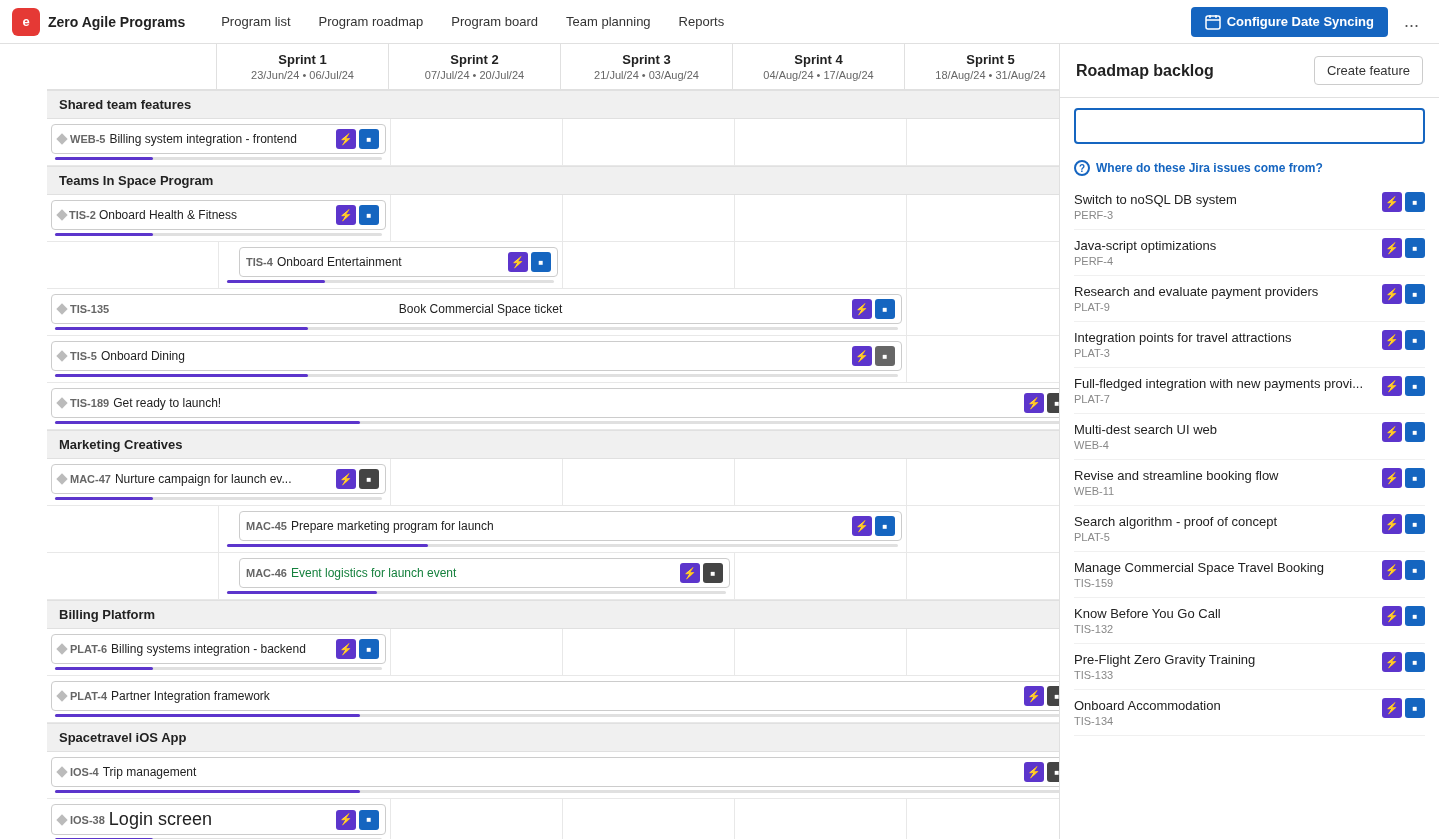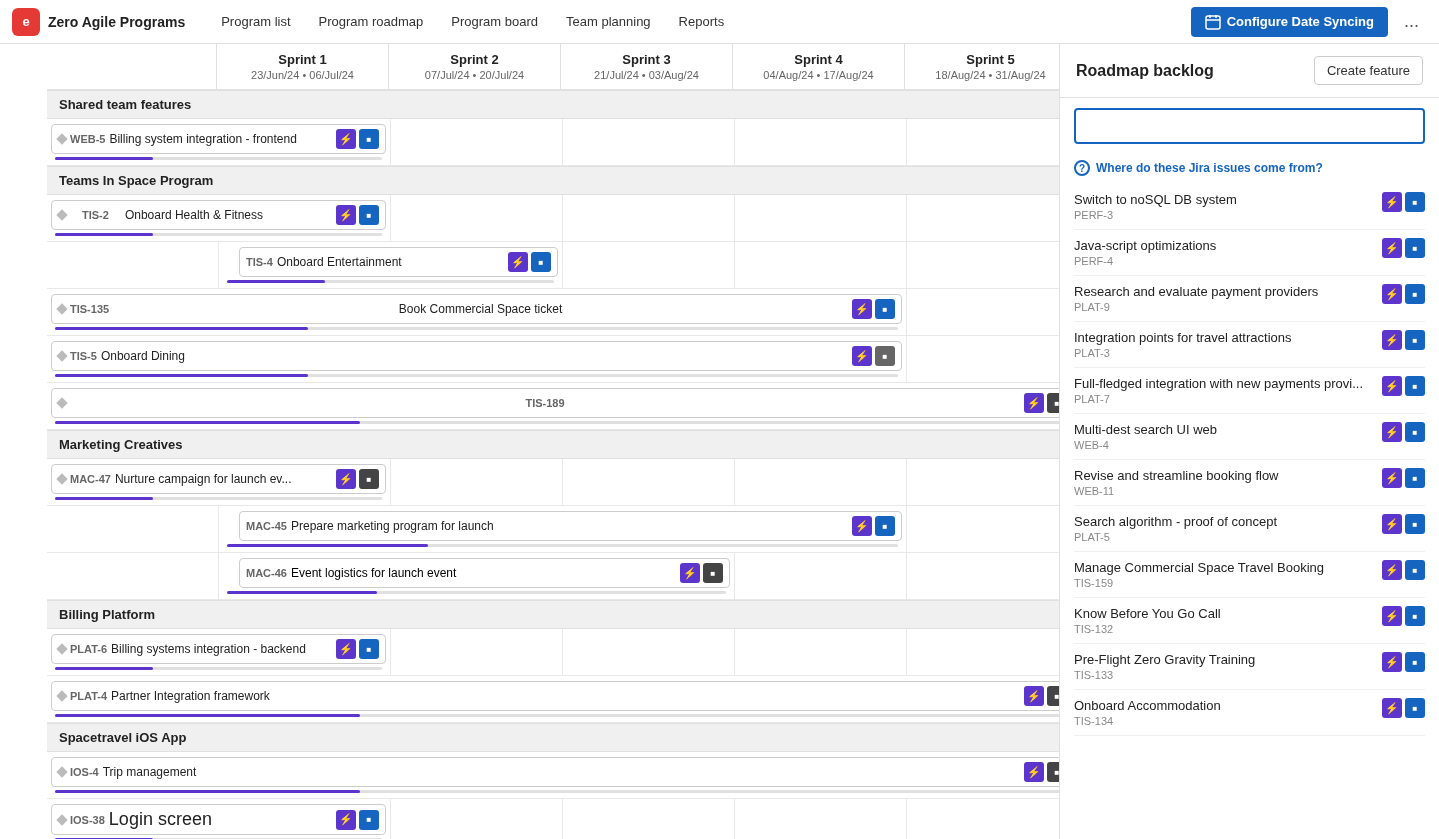--- a/index.html
+++ b/index.html
@@ -148,21 +148,21 @@
             </div>
           </div>
           <div style="min-width: 172px; width: 172px; border-right: 1px solid rgb(232, 232, 232);"></div>
           <div style="min-width: 172px; width: 172px; border-right: 1px solid rgb(232, 232, 232);"></div>
           <div style="min-width: 172px; width: 172px; border-right: 1px solid rgb(232, 232, 232);"></div>
           <div style="min-width: 172px; width: 172px; border-right: 1px solid rgb(232, 232, 232);"></div>
         </div>
         <div class="team-header">Teams In Space Program</div>
         <div class="feature-row" style="display: flex; align-items: stretch; border-bottom: 1px solid rgb(232, 232, 232); min-height: 44px;">
           <div style="min-width: 344px; width: 344px; border-right: 1px solid rgb(232, 232, 232); padding: 5px 4px;">
-            <div class="feature-card" style="display: flex; align-items: center; background: rgb(255, 255, 255); border: 1px solid rgb(204, 204, 204); border-radius: 4px; padding: 4px 6px; font-size: 12px; gap: 16px; min-height: 30px;">
+            <div class="feature-card" style="display: flex; align-items: center; background: rgb(255, 255, 255); border: 1px solid rgb(204, 204, 204); border-radius: 4px; padding: 4px 6px; font-size: 12px; gap: 3px; min-height: 30px;">
               <div style="width: 8px; height: 8px; background: rgb(187, 187, 187); transform: rotate(45deg); flex-shrink: 0;"></div>
               <span style="color: rgb(102, 102, 102); font-weight: 600; font-size: 11px; flex-shrink: 0;">TIS-2</span>
               <span style="color: rgb(34, 34, 34); flex: 1 1 0%; font-size: 12px; overflow: hidden; text-overflow: ellipsis; white-space: nowrap;">Onboard Health &amp; Fitness</span>
               <div style="display: flex; gap: 3px; flex-shrink: 0;">
                 <div style="width: 20px; height: 20px; border-radius: 3px; background: rgb(92, 53, 204); display: flex; align-items: center; justify-content: center; font-size: 11px; color: rgb(255, 255, 255); cursor: pointer;">⚡</div>
                 <div style="width: 20px; height: 20px; border-radius: 3px; background: rgb(21, 101, 192); display: flex; align-items: center; justify-content: center; font-size: 8px; color: rgb(255, 255, 255); cursor: pointer;">■</div>
               </div>
             </div>
             <div style="height: 3px; background: rgb(224, 224, 224); border-radius: 2px; margin: 3px 4px 0px;">
               <div style="height: 100%; width: 30%; background: rgb(92, 53, 204); border-radius: 2px;"></div>
@@ -224,20 +224,21 @@
               <div style="height: 100%; width: 30%; background: rgb(92, 53, 204); border-radius: 2px;"></div>
             </div>
           </div>
           <div style="min-width: 172px; width: 172px; border-right: 1px solid rgb(232, 232, 232);"></div>
         </div>
         <div class="feature-row" style="display: flex; align-items: stretch; border-bottom: 1px solid rgb(232, 232, 232); min-height: 44px;">
           <div style="min-width: 1032px; width: 1032px; border-right: 1px solid rgb(232, 232, 232); padding: 5px 4px;">
             <div class="feature-card" style="display: flex; align-items: center; background: rgb(255, 255, 255); border: 1px solid rgb(204, 204, 204); border-radius: 4px; padding: 4px 6px; font-size: 12px; gap: 4px; min-height: 30px;">
               <div style="width: 8px; height: 8px; background: rgb(187, 187, 187); transform: rotate(45deg); flex-shrink: 0;"></div>
               <span style="color: rgb(102, 102, 102); font-weight: 600; font-size: 11px; flex-shrink: 0;">TIS-189</span>
+              <span style="color: rgb(34, 34, 34); flex: 1 1 0%; font-size: 12px; overflow: hidden; text-overflow: ellipsis; white-space: nowrap;">Get ready to launch!</span>
               <div style="display: flex; gap: 3px; flex-shrink: 0;">
                 <div style="width: 20px; height: 20px; border-radius: 3px; background: rgb(92, 53, 204); display: flex; align-items: center; justify-content: center; font-size: 11px; color: rgb(255, 255, 255); cursor: pointer;">⚡</div>
                 <div style="width: 20px; height: 20px; border-radius: 3px; background: rgb(68, 68, 68); display: flex; align-items: center; justify-content: center; font-size: 8px; color: rgb(255, 255, 255); cursor: pointer;">■</div>
               </div>
             </div>
             <div style="height: 3px; background: rgb(224, 224, 224); border-radius: 2px; margin: 3px 4px 0px;">
               <div style="height: 100%; width: 30%; background: rgb(92, 53, 204); border-radius: 2px;"></div>
             </div>
           </div>
         </div>
@@ -277,21 +278,21 @@
               <div style="height: 100%; width: 30%; background: rgb(92, 53, 204); border-radius: 2px;"></div>
             </div>
           </div>
           <div style="min-width: 172px; width: 172px; border-right: 1px solid rgb(232, 232, 232);"></div>
         </div>
         <div class="feature-row" style="display: flex; align-items: stretch; border-bottom: 1px solid rgb(232, 232, 232); min-height: 44px;">
           <div style="min-width: 172px; width: 172px; border-right: 1px solid rgb(232, 232, 232);"></div>
           <div style="min-width: 516px; width: 516px; border-right: 1px solid rgb(232, 232, 232); padding: 5px 4px;">
             <div class="feature-card" style="display: flex; align-items: center; background: rgb(255, 255, 255); border: 1px solid rgb(204, 204, 204); border-radius: 4px; padding: 4px 6px; font-size: 12px; gap: 4px; min-height: 30px; margin-left: 16px;">
               <span style="color: rgb(102, 102, 102); font-weight: 600; font-size: 11px; flex-shrink: 0;">MAC-46</span>
-              <span style="color: #000000; flex: 1 1 0%; font-size: 12px; overflow: hidden; text-overflow: ellipsis; white-space: nowrap;">Event logistics for launch event</span>
+              <span style="color: #15803d; flex: 1 1 0%; font-size: 12px; overflow: hidden; text-overflow: ellipsis; white-space: nowrap;">Event logistics for launch event</span>
               <div style="display: flex; gap: 3px; flex-shrink: 0;">
                 <div style="width: 20px; height: 20px; border-radius: 3px; background: rgb(92, 53, 204); display: flex; align-items: center; justify-content: center; font-size: 11px; color: rgb(255, 255, 255); cursor: pointer;">⚡</div>
                 <div style="width: 20px; height: 20px; border-radius: 3px; background: rgb(68, 68, 68); display: flex; align-items: center; justify-content: center; font-size: 8px; color: rgb(255, 255, 255); cursor: pointer;">■</div>
               </div>
             </div>
             <div style="height: 3px; background: rgb(224, 224, 224); border-radius: 2px; margin: 3px 4px 0px;">
               <div style="height: 100%; width: 30%; background: rgb(92, 53, 204); border-radius: 2px;"></div>
             </div>
           </div>
           <div style="min-width: 172px; width: 172px; border-right: 1px solid rgb(232, 232, 232);"></div>

